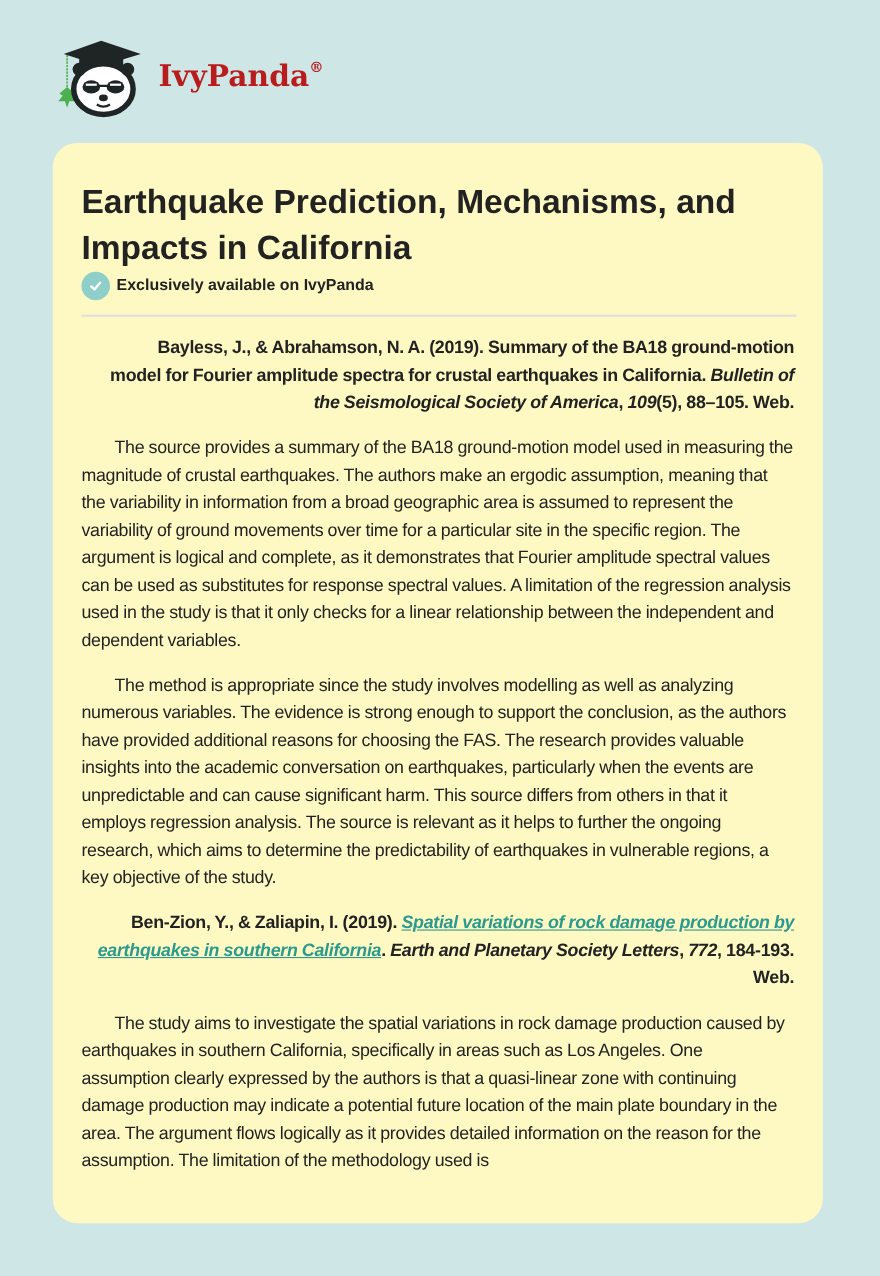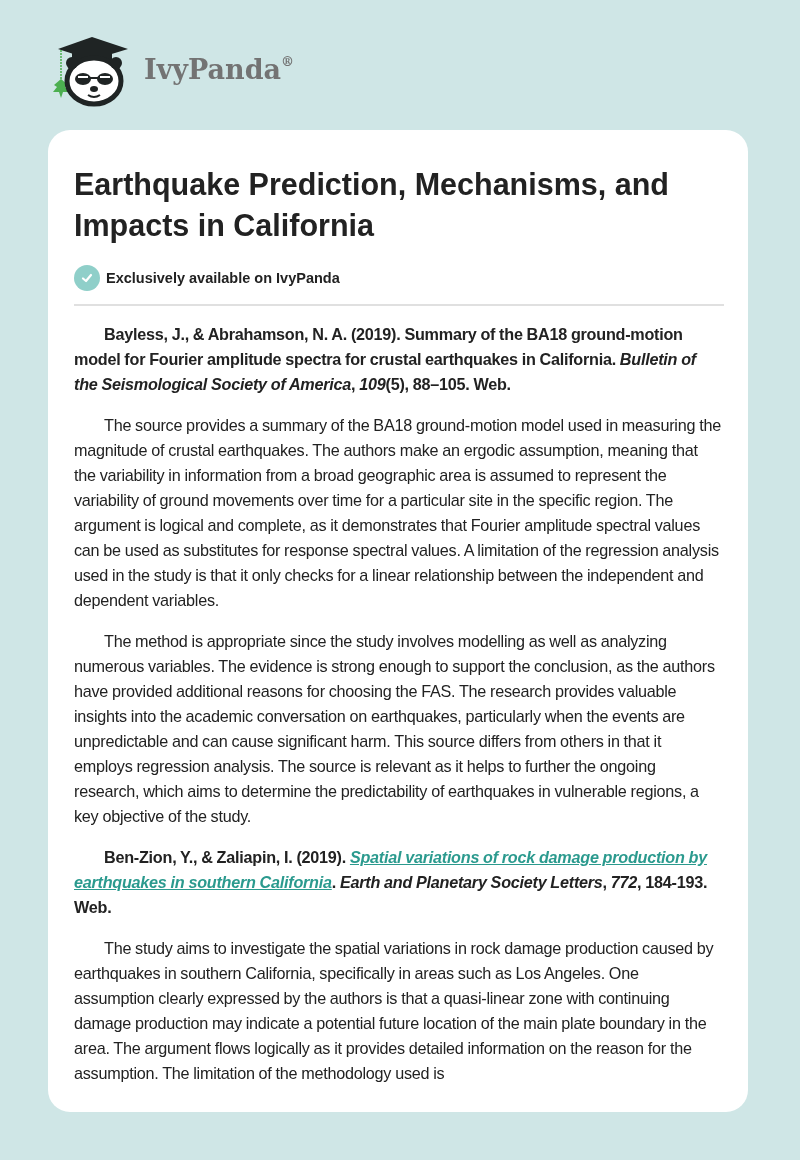--- a/index.html
+++ b/index.html
@@ -18,41 +18,41 @@
     }
     .brand-prefix {
       font-family: "DejaVu Sans", sans-serif;
       font-size: 30px; color: #1f2a2a; letter-spacing: 0.2px;
       margin-right: 20px;
       position: relative; top: -2px;
     }
     .brand-logo { width: 88px; height: 72px; margin-right: 8px; }
     .brand-name {
       font-family: "DejaVu Serif", serif;
-      font-weight: bold; font-size: 27px; color: #737373;
+      font-weight: bold; font-size: 27px; color: #b91c1c;
       position: relative; top: -2px;
     }
     .brand-name sup { font-size: 13px; font-weight: bold; position: relative; top: -3px; }
     .card {
       position: absolute; left: 48px; top: 130px;
       width: 700px; height: 982px;
-      background: #ffffff;
+      background: #fef9c3;
       border-radius: 22px;
       overflow: hidden;
     }
     .card-inner { padding: 34px 26px 0 26px; }
     h1 {
       margin: 0;
       font-family: "Liberation Sans", sans-serif;
       font-weight: bold; font-size: 30.5px; line-height: 41px;
       color: #222222;
     }
     .badge {
       display: flex; align-items: center;
-      margin-top: 18px; height: 28px;
+      margin-top: 0; height: 28px;
     }
     .badge-icon {
       width: 26px; height: 26px; border-radius: 50%;
       background: #8fcfc9;
       display: flex; align-items: center; justify-content: center;
       margin-right: 6px;
     }
     .badge-label {
       font-weight: bold; font-size: 14.5px; color: #222;
     }
@@ -63,21 +63,21 @@
     .content { margin-top: 16px; }
     .ref, .para {
       margin: 0;
       font-family: "Liberation Sans", sans-serif;
       font-size: 16.2px; line-height: 25px;
       text-indent: 30px;
       color: #222;
       letter-spacing: -0.25px;
       word-spacing: -0.3px;
     }
-    .ref { font-weight: bold; }
+    .ref { font-weight: bold; text-align: right; }
     .ref i { font-style: italic; }
     .para { margin-top: 0; }
     .gap { height: 16px; }
     .ref a {
       color: #2b9a8e; text-decoration: underline;
       font-style: italic;
     }
   </style>
 </head>
 <body>

